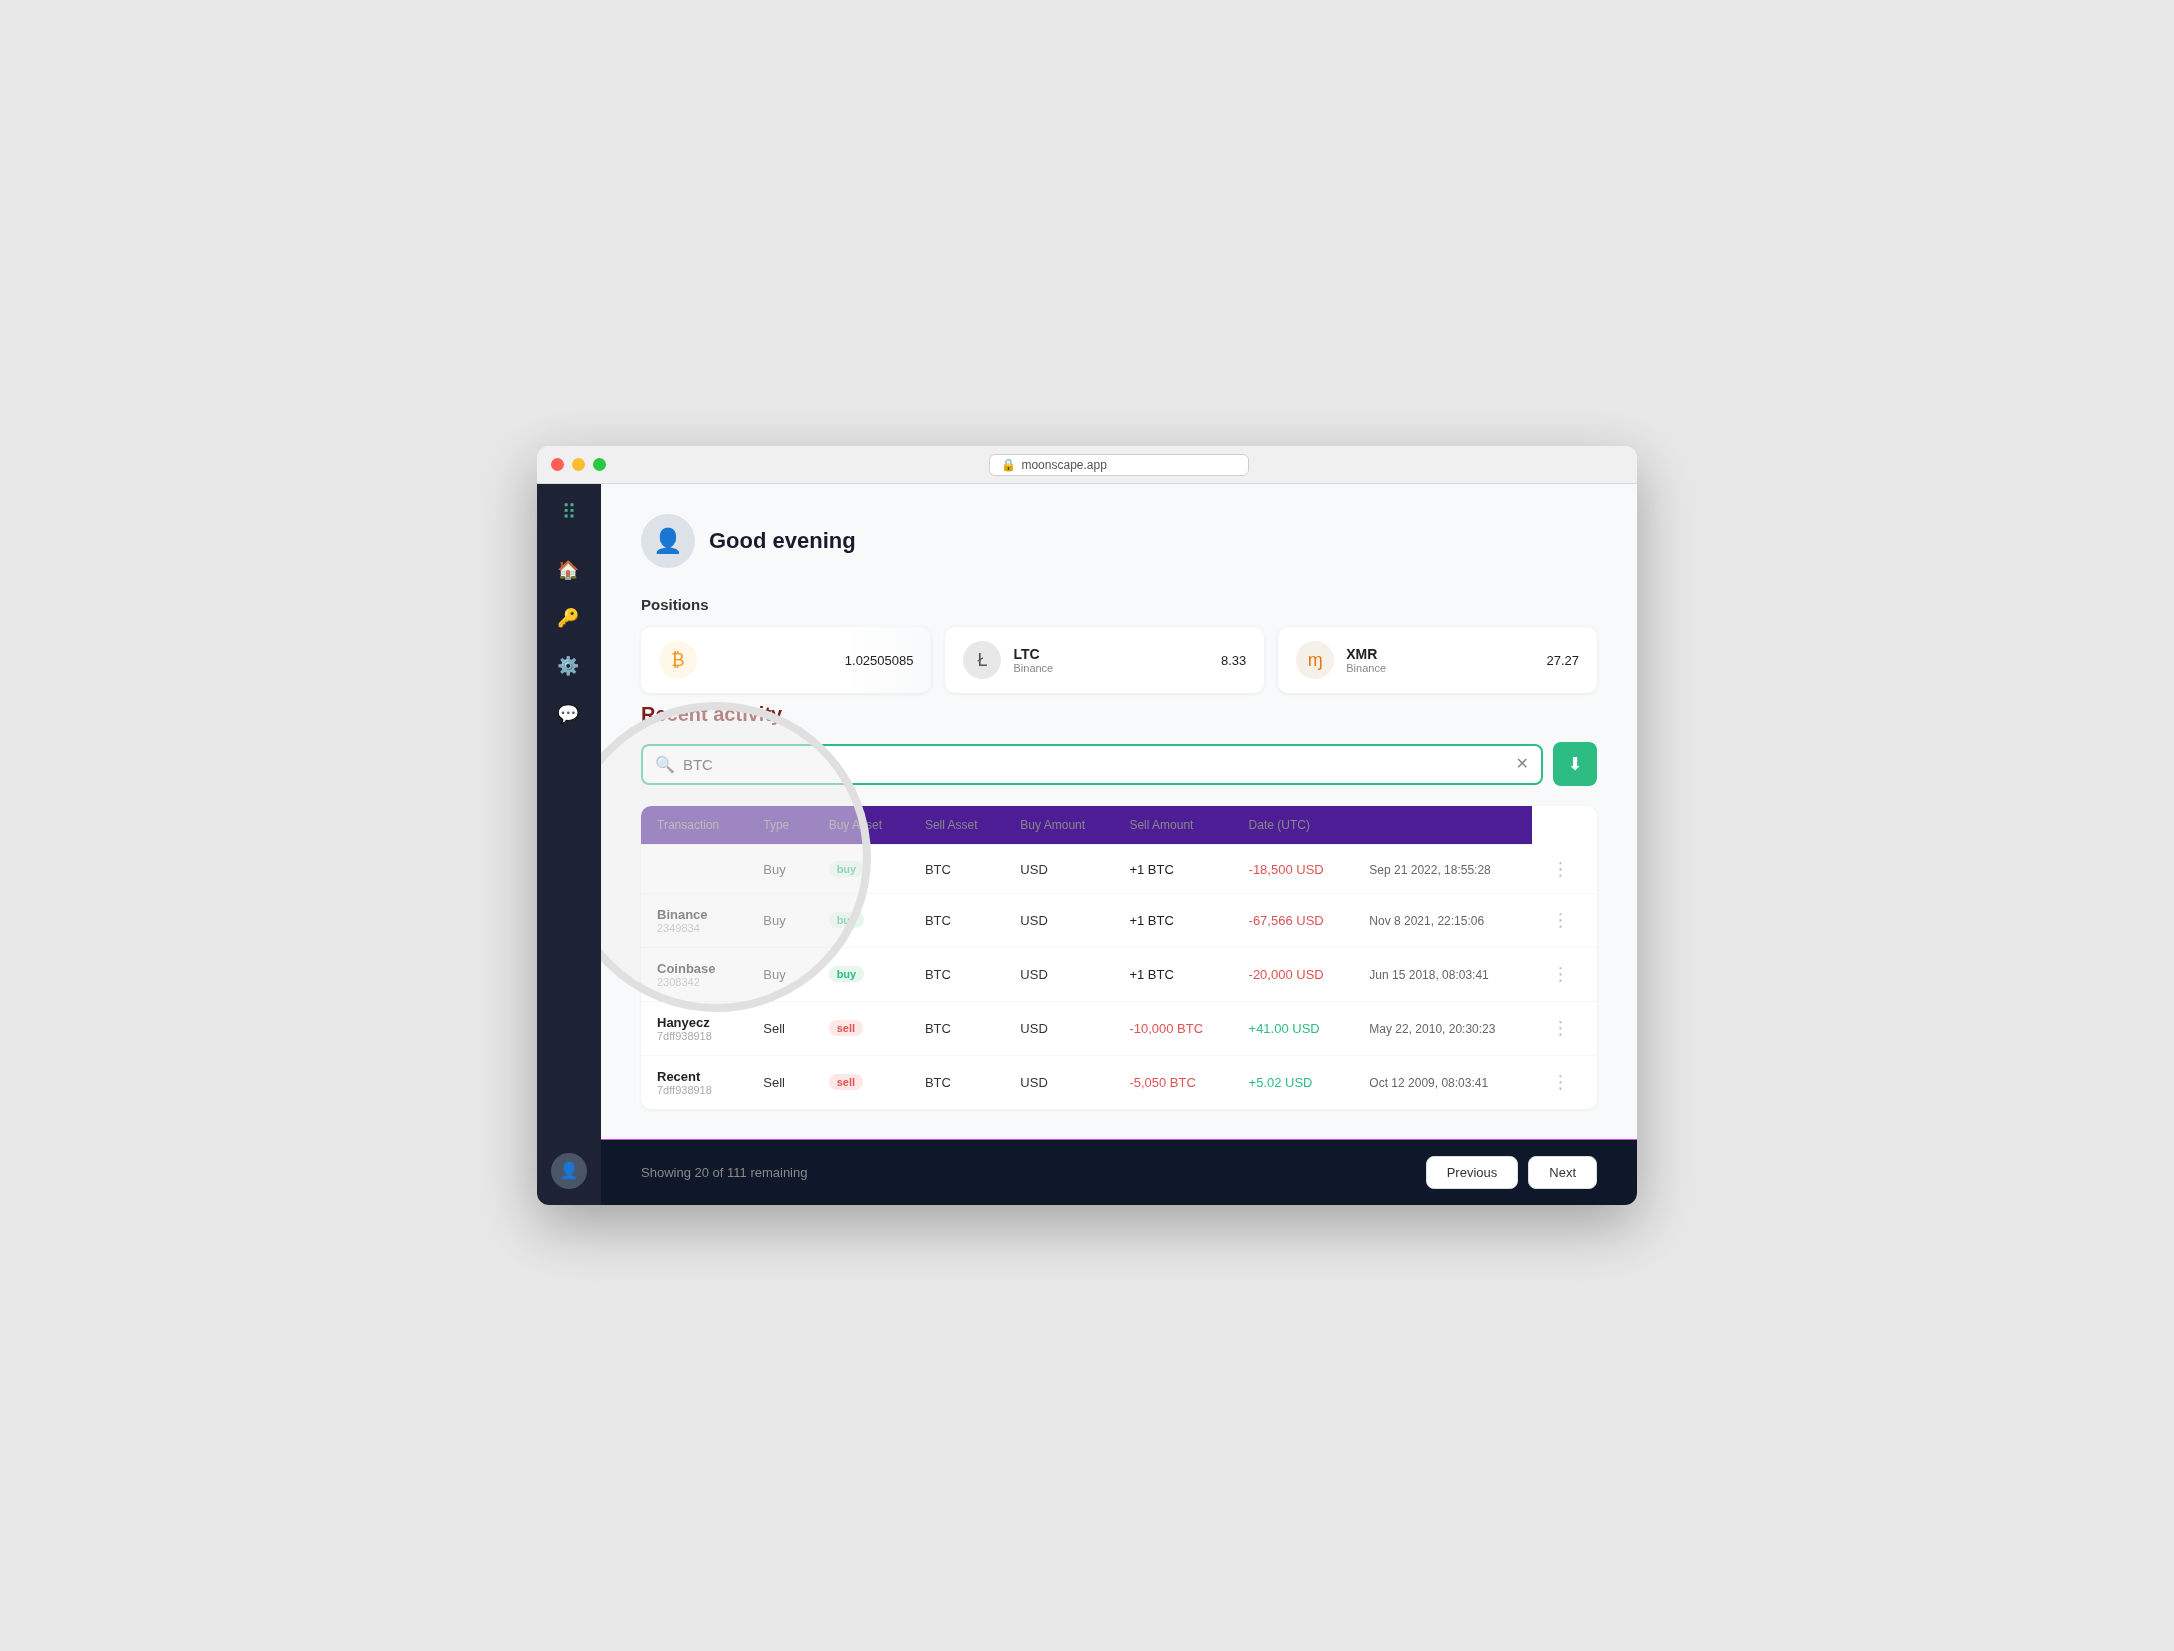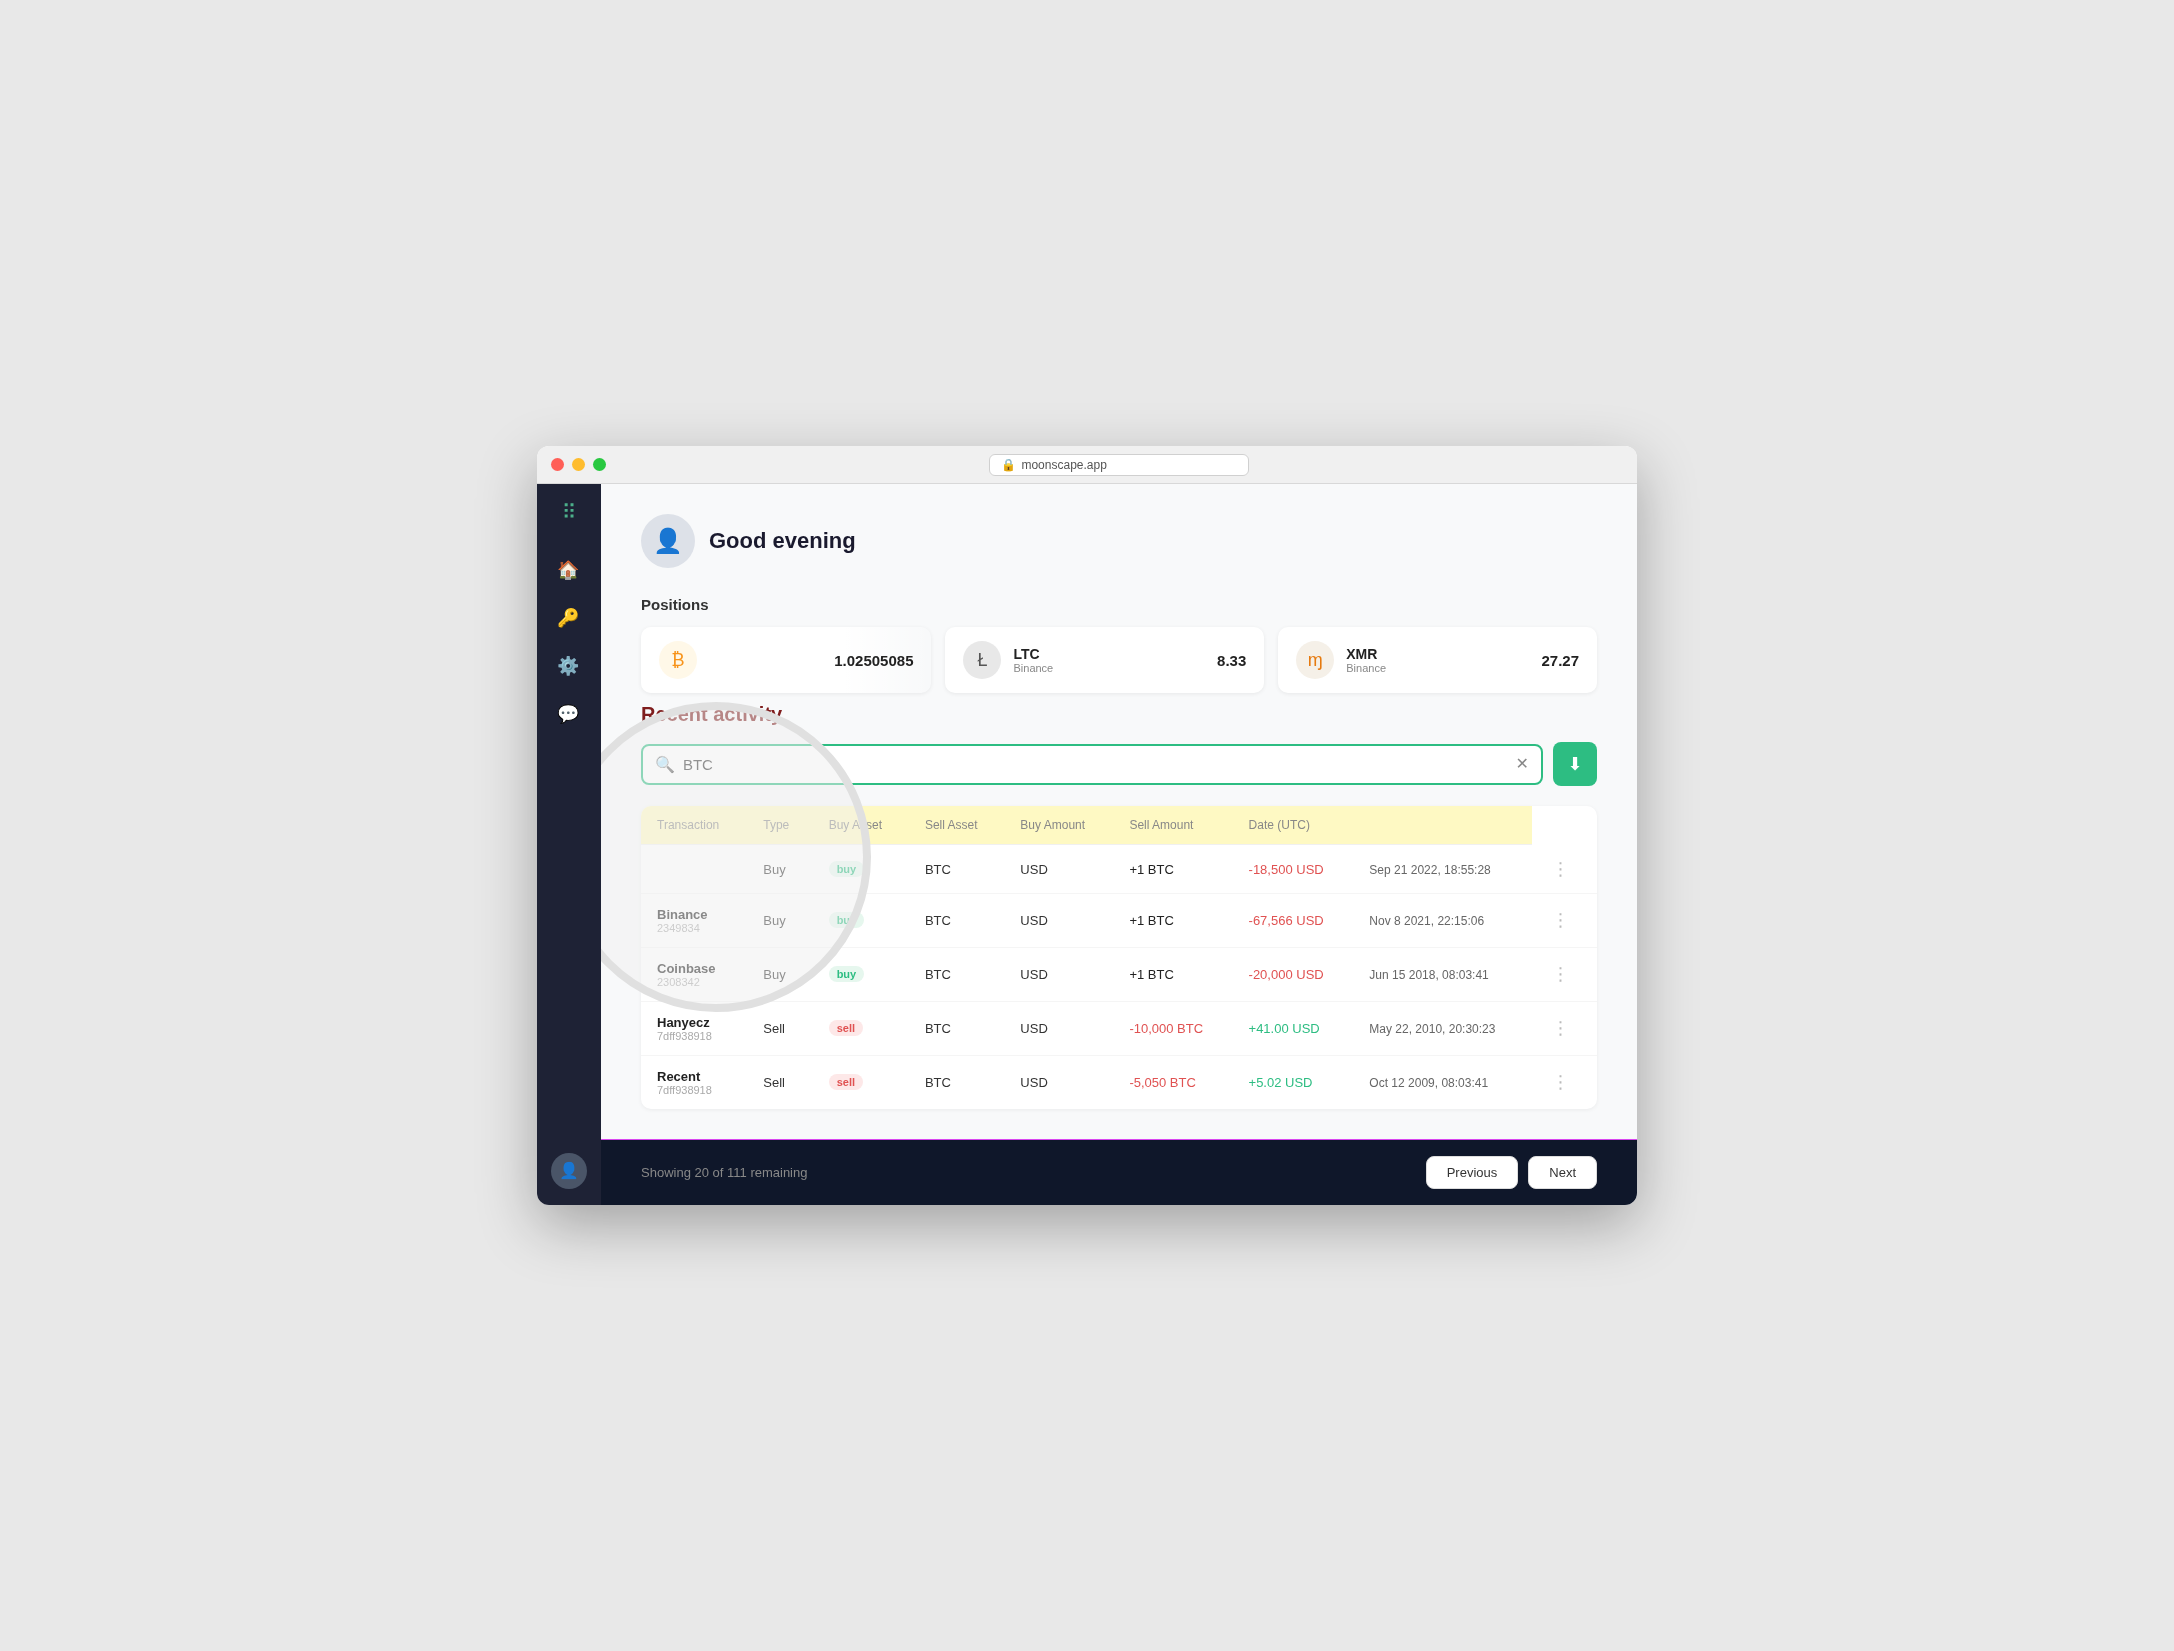--- a/index.html
+++ b/index.html
@@ -162,21 +162,21 @@
       display: flex; align-items: center; justify-content: center;
       font-size: 18px;
       flex-shrink: 0;
     }
     .coin-ltc { background: #e8e8e8; color: #555; }
     .coin-xmr { background: #f5f0e8; color: #e67a0f; }
     .coin-btc { background: #fff8e8; color: #f7931a; }
     .position-info { flex: 1; min-width: 0; }
     .position-name { font-weight: 600; font-size: 14px; color: #222; }
     .position-exchange { font-size: 11px; color: #888; }
-    .position-amount { font-weight: 700; font-size: 15px; color: #222; margin-left: auto; }
+    .position-amount { font-weight: 400; font-size: 13px; color: #222; margin-left: auto; }
     .view-all-link {
       text-align: right;
       margin-bottom: 18px;
     }
     .view-all-link a {
       color: #8b5cf6;
       font-size: 13px;
       text-decoration: none;
       border-bottom: 1px solid #8b5cf6;
     }
@@ -247,21 +247,21 @@
       border-collapse: collapse;
       font-size: 13px;
     }
     .activity-table th {
       text-align: left;
       padding: 12px 16px;
       color: #888;
       font-weight: 500;
       font-size: 12px;
       border-bottom: 1px solid #f0f0f0;
-      background: #fef9c3;
+      background: #4c1d95;
     }
     .activity-table td {
       padding: 13px 16px;
       color: #333;
       border-bottom: 1px solid #f5f5f5;
       vertical-align: middle;
     }
     .activity-table tr:last-child td { border-bottom: none; }
     .tx-name { font-weight: 600; font-size: 13px; color: #222; }
     .tx-id { font-size: 11px; color: #aaa; }

